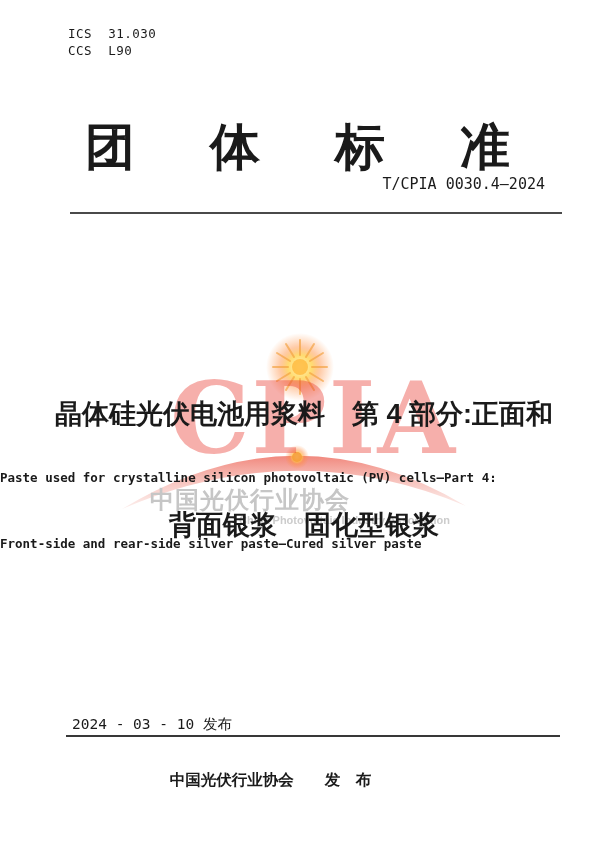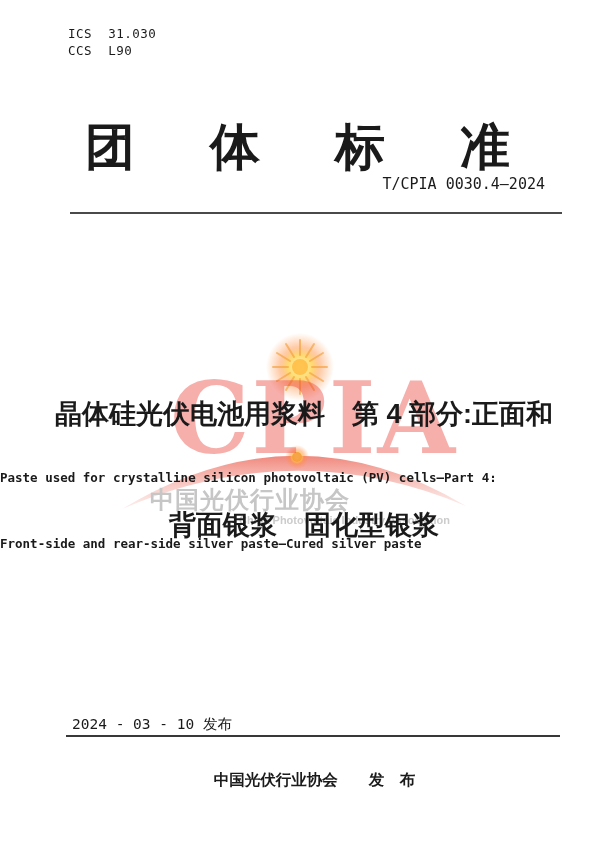--- a/index.html
+++ b/index.html
@@ -87,21 +87,20 @@
     display:flex;justify-content:space-between;
     font-size:14.5px;line-height:18px;
     white-space:pre;
   }
   .publisher{
     left:0;top:770px;width:541px;
     text-align:center;
     font-size:15.5px;line-height:20px;
     font-weight:600;
     white-space:pre;
-    padding-left:44px;
   }
 </style>
 </head>
 <body>
 
 <div class="page">
 
   <svg class="watermark-svg" width="600" height="849" viewBox="0 0 600 849">
     <defs>
       <linearGradient id="arcGrad" x1="0" y1="0" x2="0" y2="1">

